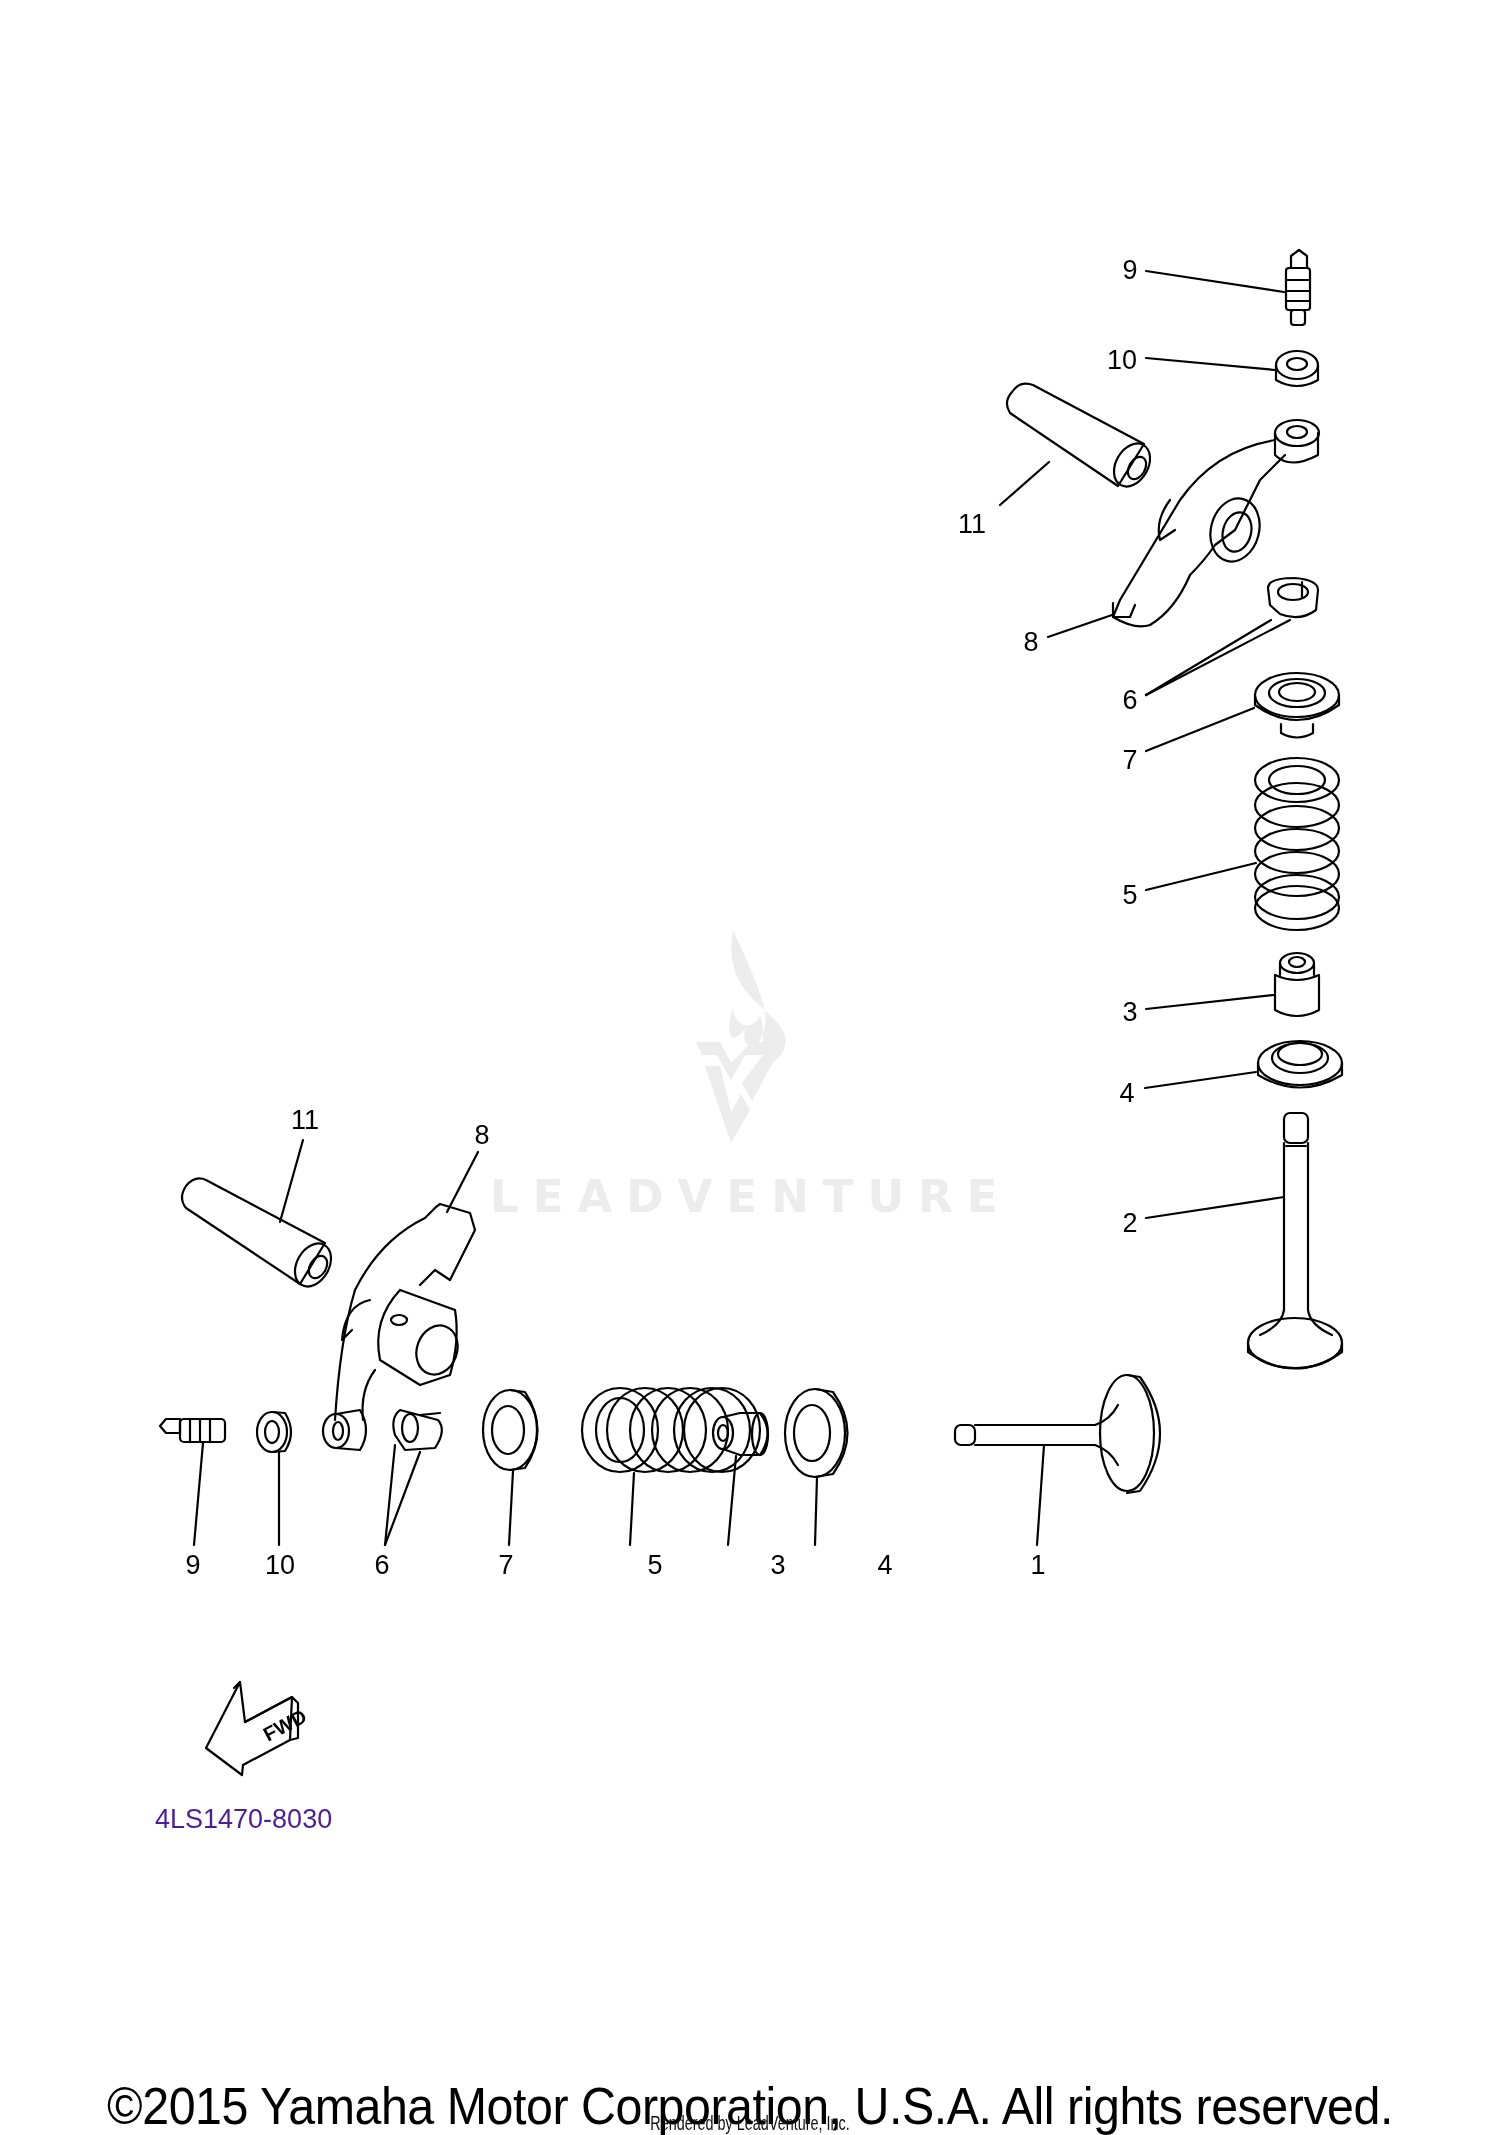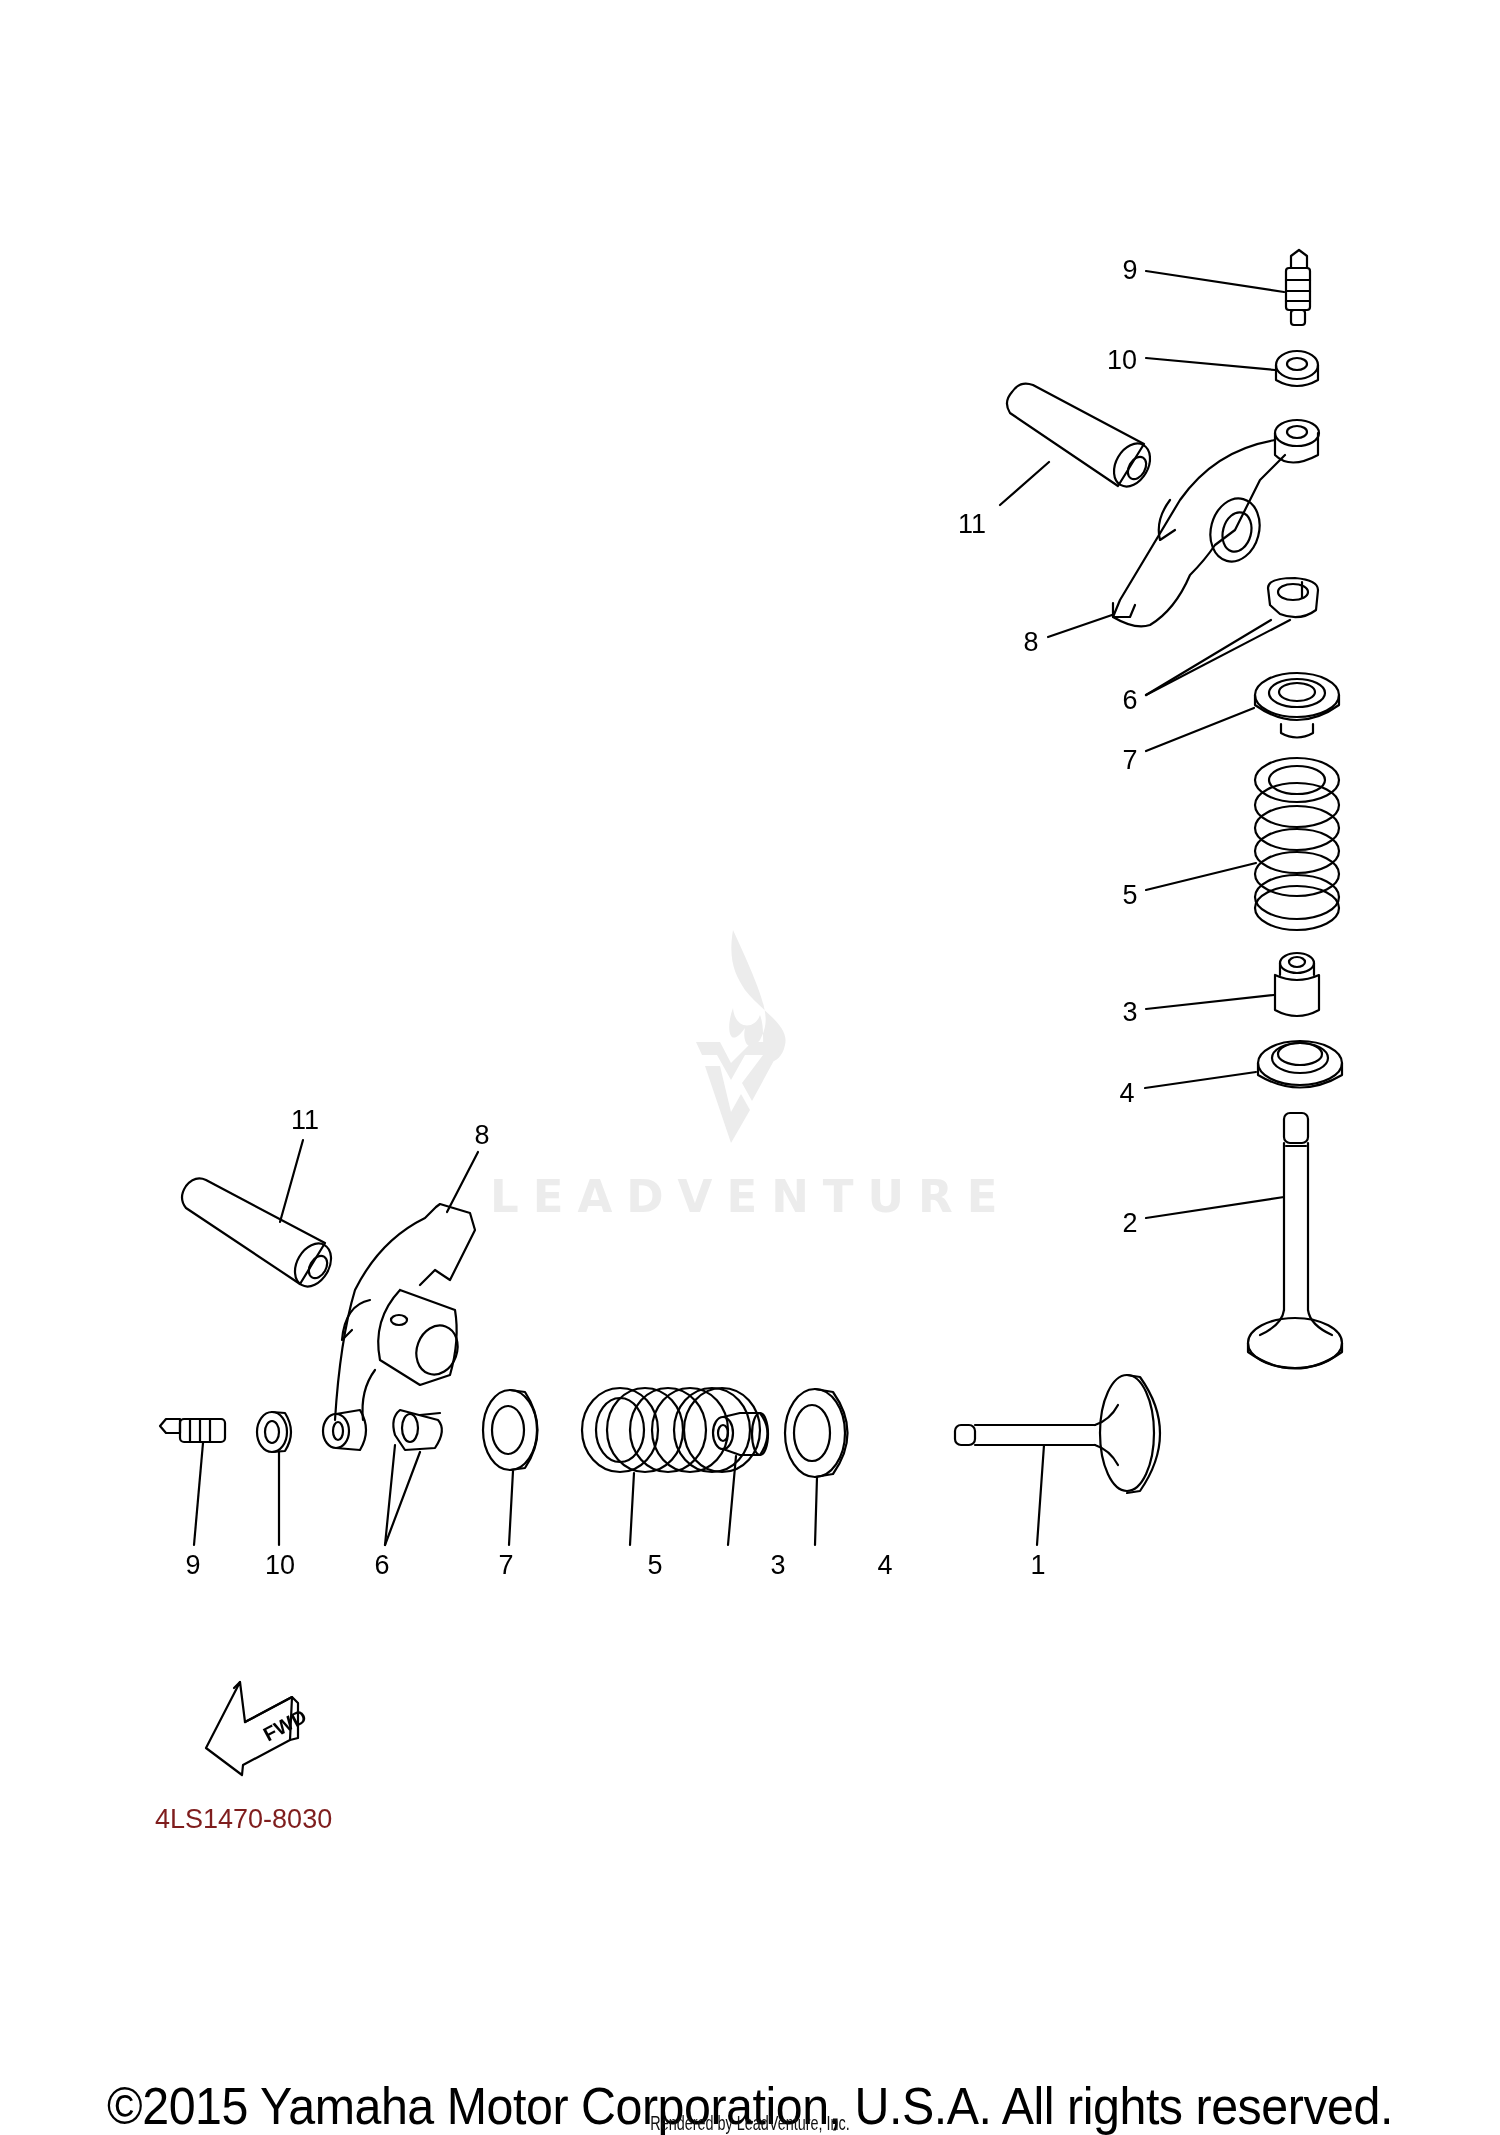--- a/index.html
+++ b/index.html
@@ -2,21 +2,21 @@
 <html><head>
 <meta charset="utf-8">
 <style>
   html, body { margin:0; padding:0; background:#ffffff; }
   body { width:1500px; height:2135px; position:relative; overflow:hidden; font-family:"Liberation Sans", sans-serif; }
   #diagram { position:absolute; left:0; top:0; width:1500px; height:2135px; }
   .lbl { position:absolute; font-family:"Liberation Sans", sans-serif; font-size:27px; color:#000; transform:translate(-50%,-50%); white-space:nowrap; line-height:1; }
   .callout { cursor:pointer; }
   #copyright { position:absolute; left:0; width:1500px; top:2076px; text-align:center; font-size:52px; color:#000; font-family:"Liberation Sans", sans-serif; transform:scaleX(0.93); letter-spacing:-0.5px; }
   #rendered-by { position:absolute; left:0; width:1500px; top:2112px; text-align:center; font-size:20px; color:#111; font-family:"Liberation Sans", sans-serif; transform:scaleX(0.72); }
-  #diagram-code { position:absolute; left:155px; top:1804px; font-size:27px; color:#7f1d1d; }
+  #diagram-code { position:absolute; left:155px; top:1804px; font-size:27px; color:#4c1d95; }
   #watermark-text { position:absolute; left:490px; top:1170px; font-size:45px; letter-spacing:14px; color:#ececec; font-weight:bold; font-family:"DejaVu Sans", sans-serif; }
 </style>
 </head>
 <body>
 
 <svg id="diagram" viewBox="0 0 1500 2135" xmlns="http://www.w3.org/2000/svg" fill="none" stroke="#000" stroke-width="2.2" stroke-linejoin="round" stroke-linecap="round">
 
   <g fill="#ececec" stroke="none">
     <path d="M733 930 C728 960 735 975 745 990 C760 1010 790 1025 785 1045 C782 1060 770 1065 767 1060 C760 1050 766 1030 760 1015 C755 1030 735 1030 733 1008 C725 1030 730 1050 745 1028 C742 1040 748 1055 760 1040 C770 1020 770 1010 733 930 Z"></path>
     <polygon points="696,1042 720,1042 731,1063 752,1042 784,1042 752,1101 742,1083 763,1055 745,1055 731,1080 717,1055 702,1055"></polygon>

